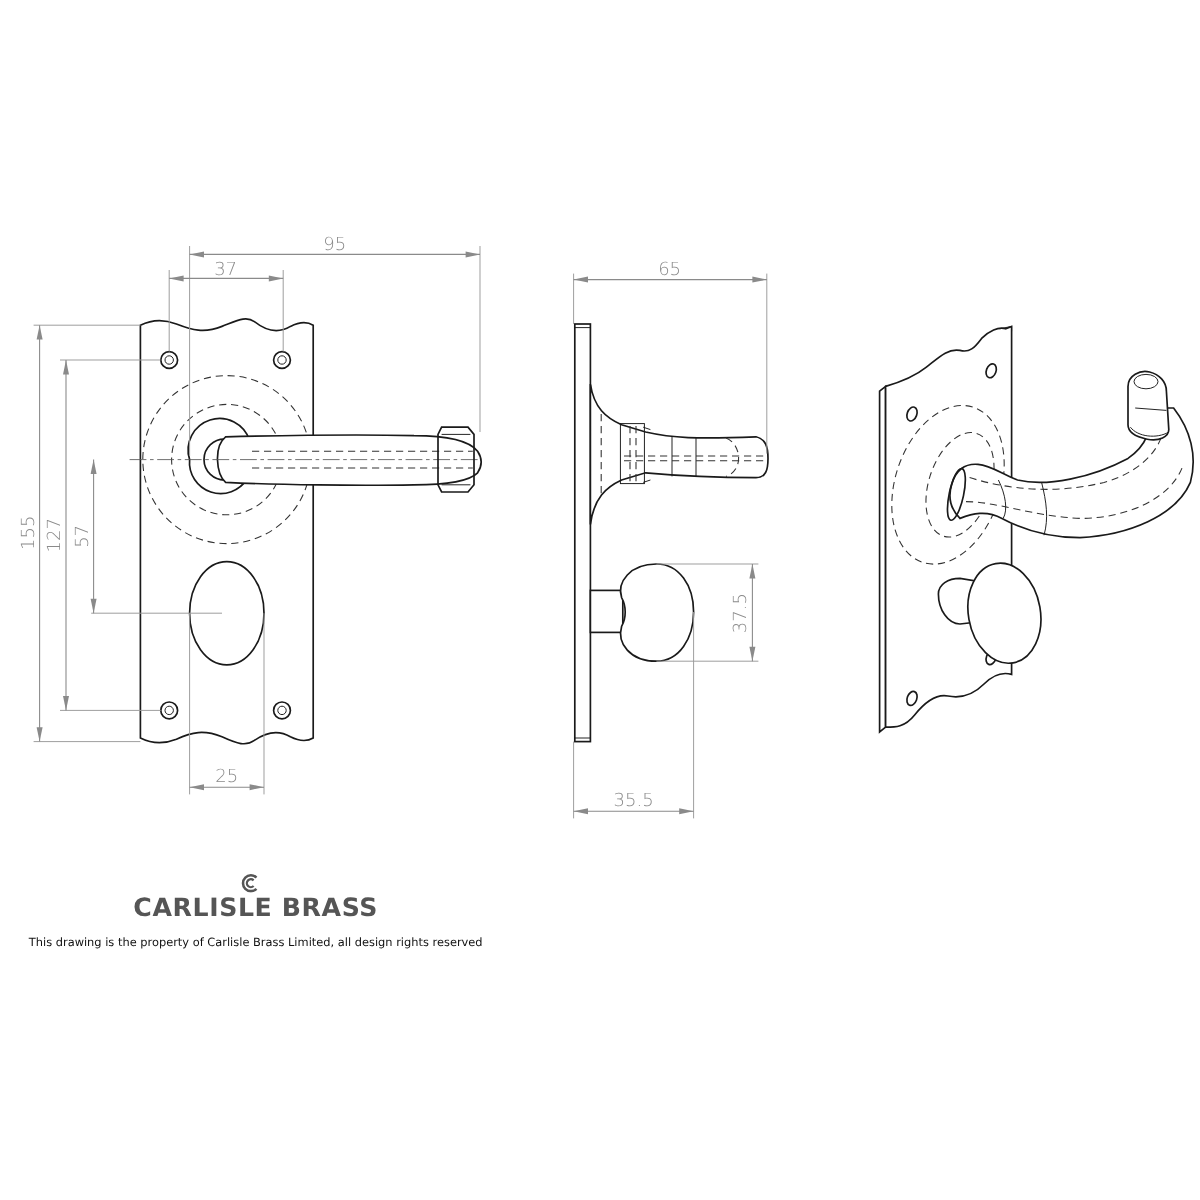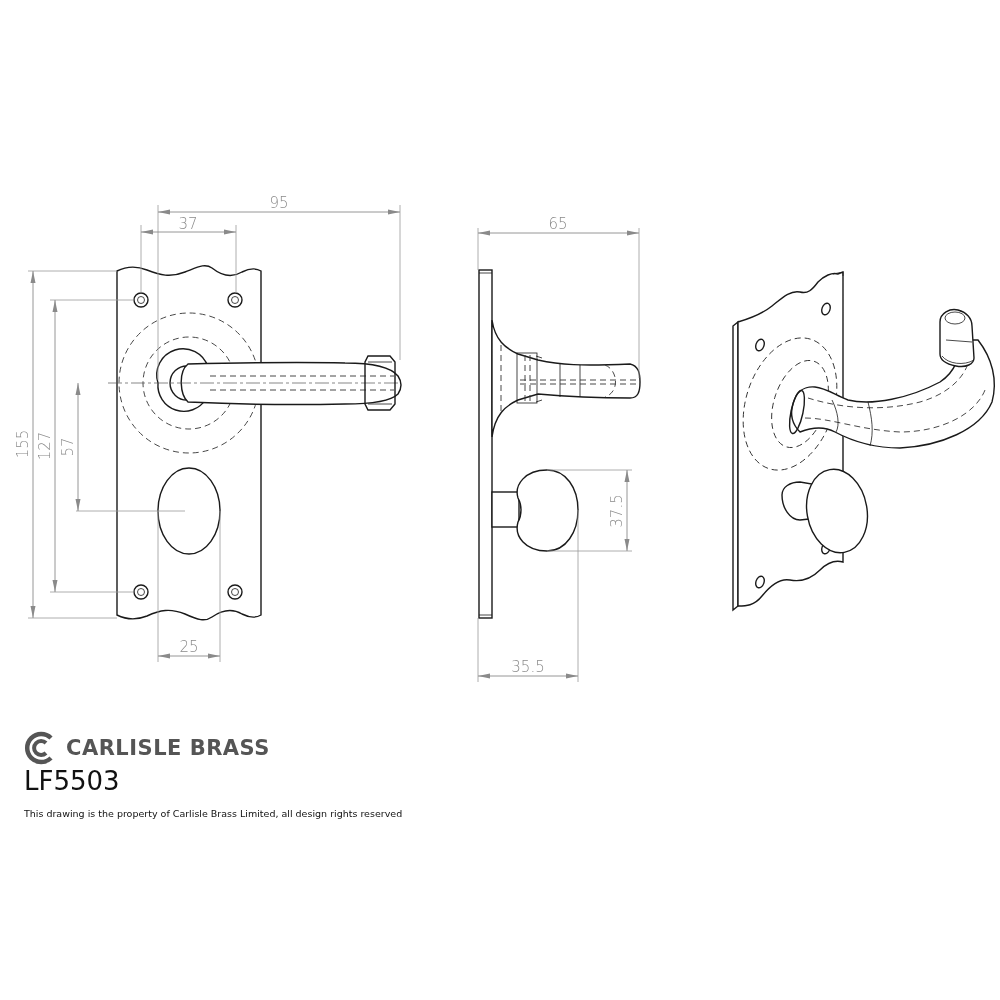--- a/index.html
+++ b/index.html
@@ -8,21 +8,21 @@
   .ol { fill: none; stroke: #1a1a1a; stroke-width: 1.4; }
   .olw { fill: #ffffff; stroke: #1a1a1a; stroke-width: 1.4; }
   .thin { fill: none; stroke: #1a1a1a; stroke-width: 0.8; }
   .hid { fill: none; stroke: #333333; stroke-width: 0.9; stroke-dasharray: 6 4; }
   .cen { fill: none; stroke: #555555; stroke-width: 0.7; stroke-dasharray: 14 3 3 3; }
   .dim { fill: none; stroke: #8a8a8a; stroke-width: 0.9; }
   .ext { fill: none; stroke: #9a9a9a; stroke-width: 0.8; }
   .arrow { fill: #8a8a8a; stroke: none; }
   .dimtxt { fill: #8a8a8a; font-family: "DejaVu Sans", sans-serif; font-size: 15px; font-weight: 300; }
   .footer { position: absolute; left: 24px; top: 728px; }
-  .brand-row { display: flex; align-items: center; height: 40px; }
+  .brand-row { display: flex; align-items: center; height: 40px; flex-direction: column; }
   .brand-logo { width: 34px; height: 34px; margin-right: 8px; }
   .brand-name { font-family: "DejaVu Sans", sans-serif; font-weight: bold; font-size: 21px; color: #555555; letter-spacing: 0.5px; }
   .model { font-family: "DejaVu Sans", sans-serif; font-size: 26px; color: #111111; margin-top: -2px; line-height: 30px; }
   .notice { font-family: "DejaVu Sans", sans-serif; font-size: 9.5px; color: #111111; margin-top: 12px; }
 </style>
 </head>
 <body>
 
 <svg id="drawing" viewBox="0 0 1000 1000" xmlns="http://www.w3.org/2000/svg">
 
@@ -186,15 +186,14 @@
 </svg>
 
 <div class="footer">
   <div class="brand-row">
     <svg class="brand-logo" viewBox="0 0 34 34">
       <path d="M27,7 A14,14 0 1 0 27,27" fill="none" stroke="#555555" stroke-width="4.5"></path>
       <path d="M22,12 A7,7 0 1 0 22,22" fill="none" stroke="#555555" stroke-width="4"></path>
     </svg>
     <span class="brand-name">CARLISLE BRASS</span>
   </div>
-  <div class="model">LF5503</div>
   <div class="notice">This drawing is the property of Carlisle Brass Limited, all design rights reserved</div>
 </div>
 
 </body></html>

